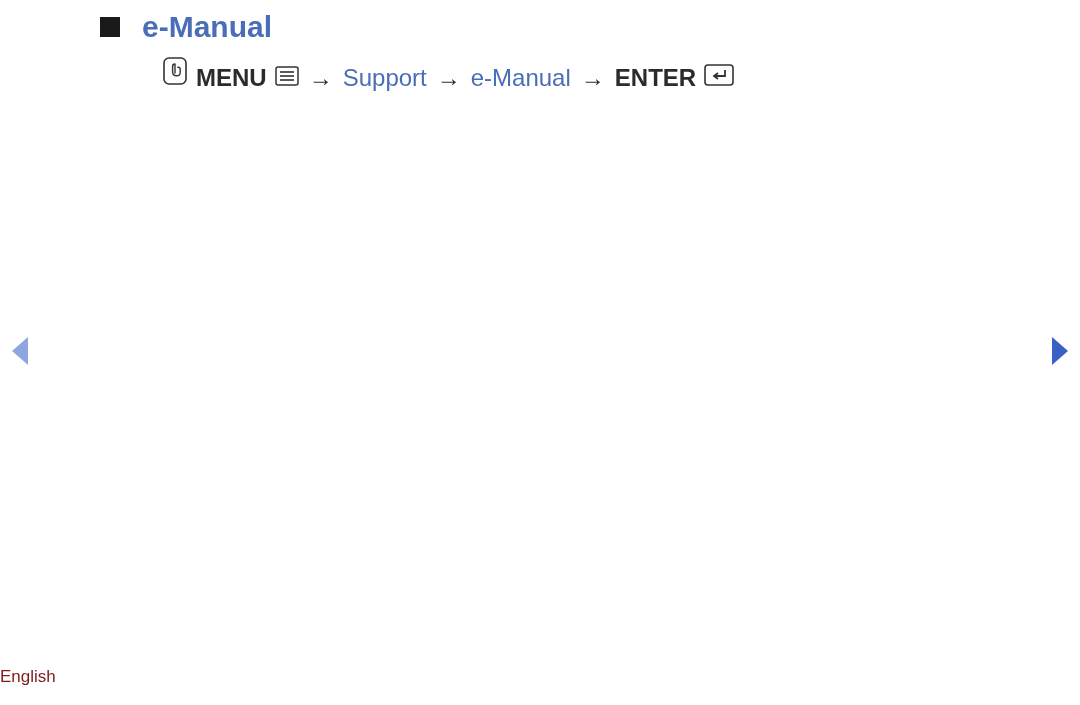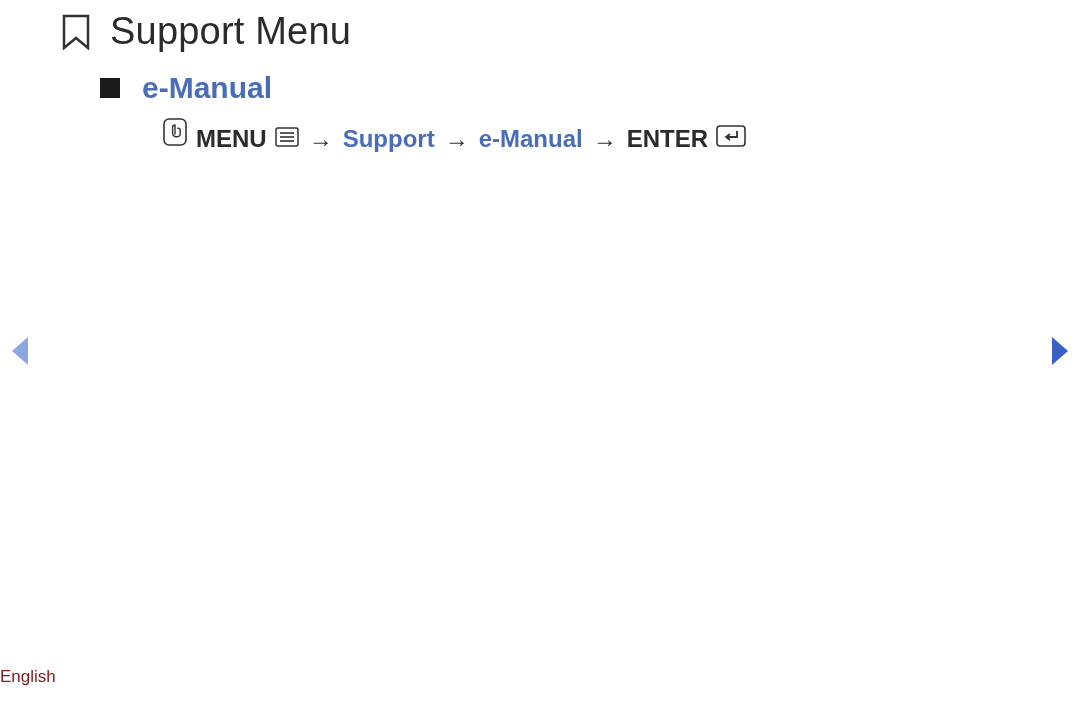--- a/index.html
+++ b/index.html
@@ -51,21 +51,21 @@
   .path-row {
     display: flex;
     align-items: flex-end;
     gap: 8px;
     margin-left: 102px;
     margin-bottom: 10px;
     font-size: 24px;
     color: #2b2b2b;
   }
   .path-row .bold { font-weight: 700; }
-  .path-row .accent { color: #4a6db8; font-weight: 700; }
+  .path-row .accent { color: #4a6db8; font-weight: 400; }
   .path-row .arrow { color: #2b2b2b; padding: 0 2px; }
   .remote-icon, .menu-bars-icon, .enter-icon {
     display: inline-block;
     vertical-align: middle;
   }
   .body-text {
     margin-left: 102px;
     margin-right: 40px;
     font-size: 24px;
     line-height: 1.5;
@@ -100,28 +100,20 @@
     width: 100%;
     text-align: left;
     font-size: 17px;
     color: #7f1d1d;
   }
 </style>
 </head>
 <body>
 
 <div class="content">
-  <div class="title-row">
-    <span class="bookmark-icon">
-      <svg width="32" height="36" viewBox="0 0 32 36">
-        <path d="M4 2 H28 V34 L16 24 L4 34 Z" fill="none" stroke="#333" stroke-width="2.5" stroke-linejoin="miter"></path>
-      </svg>
-    </span>
-    <span class="page-title">Support Menu</span>
-  </div>
 
   <div class="section-row">
     <span class="square-bullet"></span>
     <span class="section-heading">e-Manual</span>
   </div>
 
   <div class="path-row">
     <span class="remote-icon">
       <svg width="26" height="30" viewBox="0 0 26 30">
         <rect x="2" y="2" width="22" height="26" rx="5" ry="5" fill="none" stroke="#333" stroke-width="1.6"></rect>

